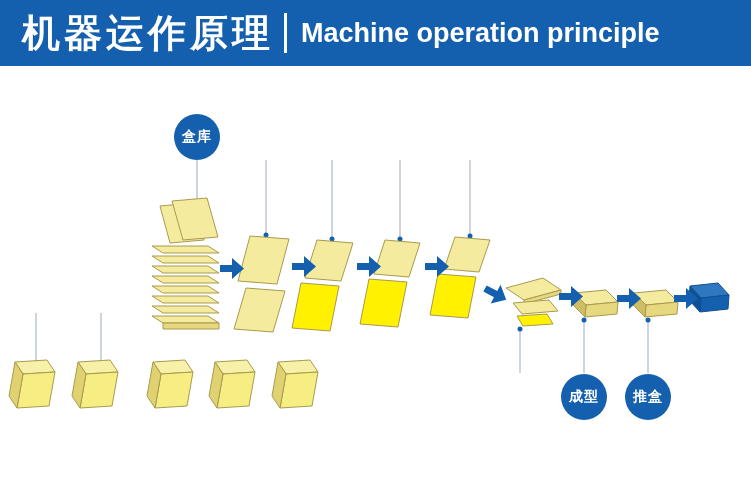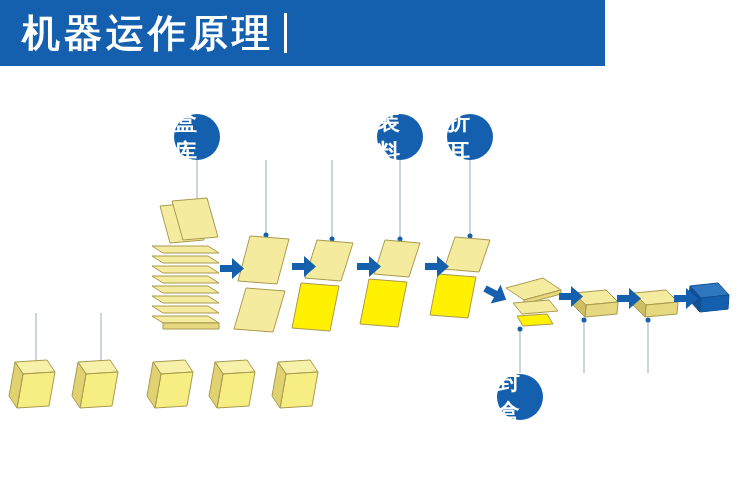--- a/index.html
+++ b/index.html
@@ -3,49 +3,50 @@
 <meta charset="utf-8">
 <style>
   html,body{margin:0;padding:0;}
   body{
     width:751px;height:479px;position:relative;overflow:hidden;
     background:#ffffff;
     font-family:"Liberation Sans","DejaVu Sans",sans-serif;
   }
   
   .banner{
-    position:absolute;left:0;top:0;width:605px;height:66px;
+    position:absolute;left:0;top:0;width:751px;height:66px;
     background:#1460ae;display:flex;align-items:center;
     box-sizing:border-box;padding-left:22px;color:#fff;
   }
   .title-zh{
     font-size:38px;font-weight:bold;letter-spacing:4px;line-height:1;
     white-space:nowrap;
   }
   .title-divider{
     width:3px;height:40px;background:#ffffff;margin:0 14px 0 10px;flex:0 0 auto;
   }
   .title-en{
     font-size:27px;font-weight:bold;line-height:1;white-space:nowrap;letter-spacing:0px;
   }
   
   .diagram{position:absolute;left:0;top:0;width:751px;height:479px;}
   .diagram svg{position:absolute;left:0;top:0;}
   .badge{
     position:absolute;width:46px;height:46px;border-radius:50%;
     background:#1460ae;color:#ffffff;display:flex;align-items:center;justify-content:center;
-    font-size:23px;font-weight:bold;letter-spacing:1px;z-index:5;
+    font-size:14px;font-weight:bold;letter-spacing:1px;z-index:5;
   }
 </style>
 </head>
 <body>
 
 <header class="banner">
   <span class="title-zh">机器运作原理</span>
   <span class="title-divider"></span>
+  <span class="title-en">Machine operation principle</span>
 </header>
 
 <div class="diagram">
 
   <svg width="751" height="479" viewBox="0 0 751 479">
     <defs>
       <g id="arrow">
         <polygon points="0,5 12,5 12,-2 24,8.5 12,19 12,12 0,12" fill="#1460ae"></polygon>
       </g>
       <g id="mbox">
@@ -150,18 +151,17 @@
       <use href="#arrow" transform="translate(357,258)"></use>
       <use href="#arrow" transform="translate(425,258)"></use>
       <use href="#arrow" transform="translate(489,281) rotate(28)"></use>
       <use href="#arrow" transform="translate(559,288)"></use>
       <use href="#arrow" transform="translate(617,290)"></use>
       <use href="#arrow" transform="translate(674,290)"></use>
     </g>
   </svg>
 
   <div class="badge" style="left:174px;top:114px">盒库</div>
-  <div class="badge" style="left:377px;top:114px">装料</div>
-  <div class="badge" style="left:447px;top:114px">折耳</div>
 
 
-  <div class="badge" style="left:497px;top:374px">封盒</div>
+  <div class="badge" style="left:561px;top:374px">成型</div>
+  <div class="badge" style="left:625px;top:374px">推盒</div>
 </div>
 
 </body></html>

